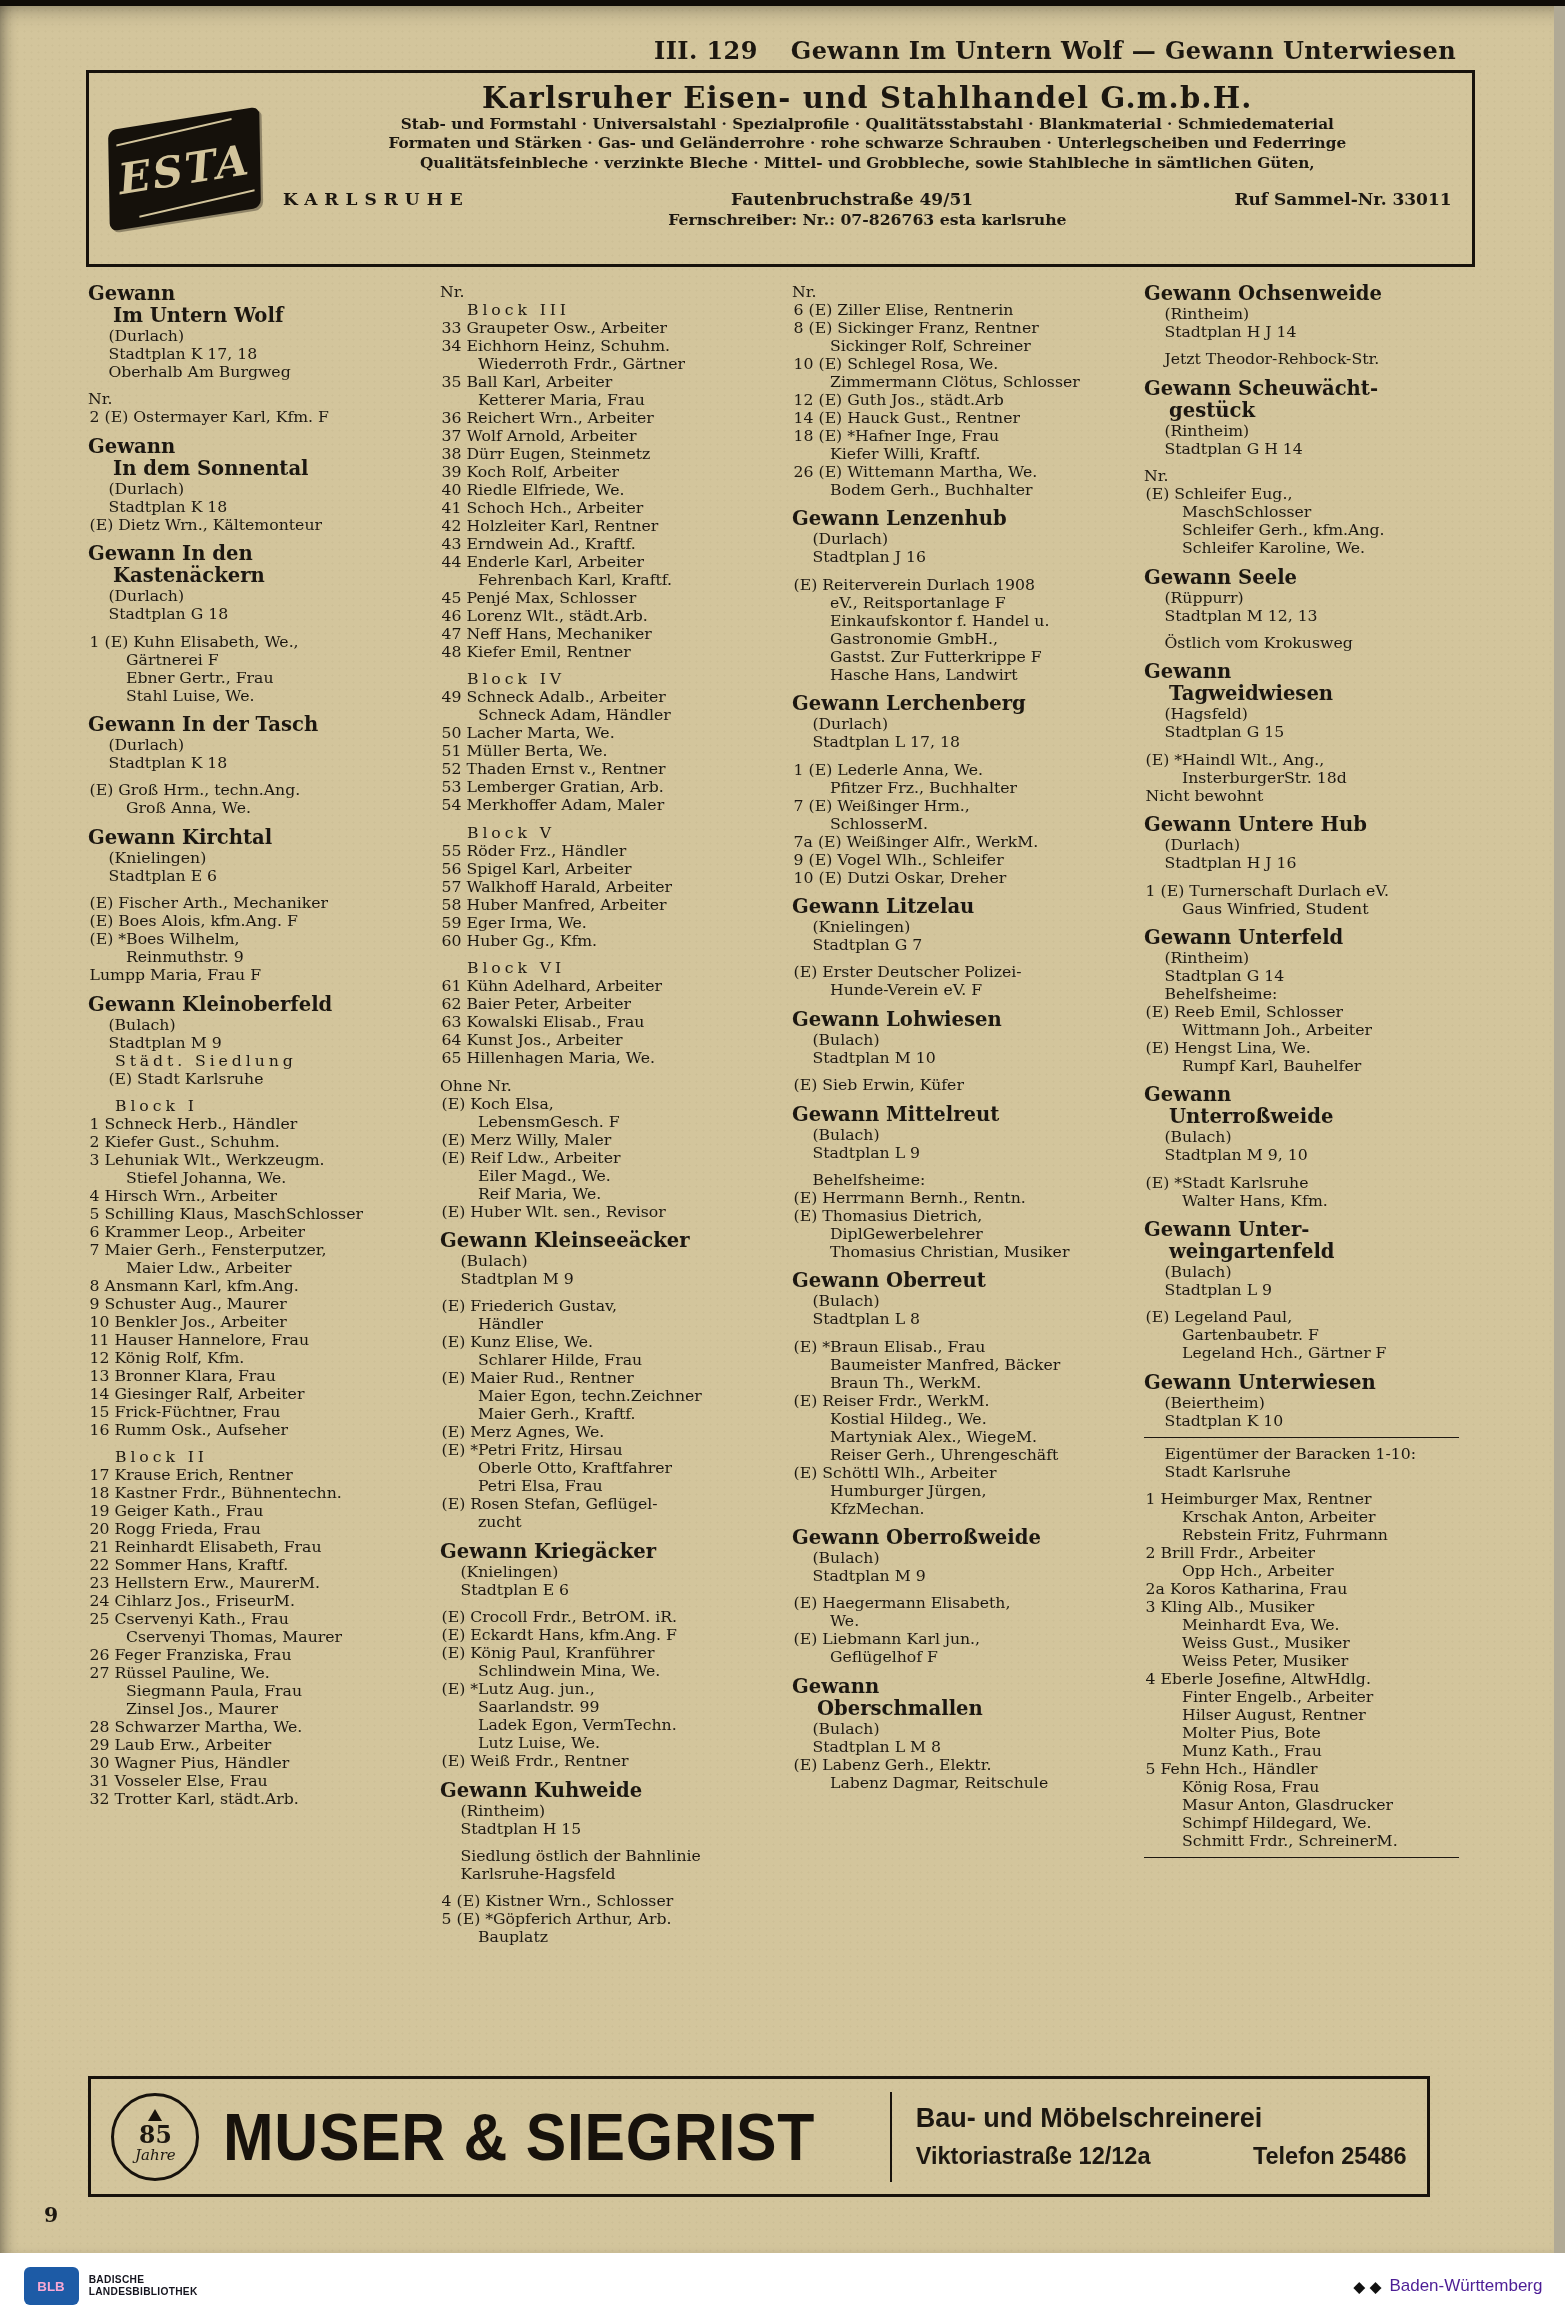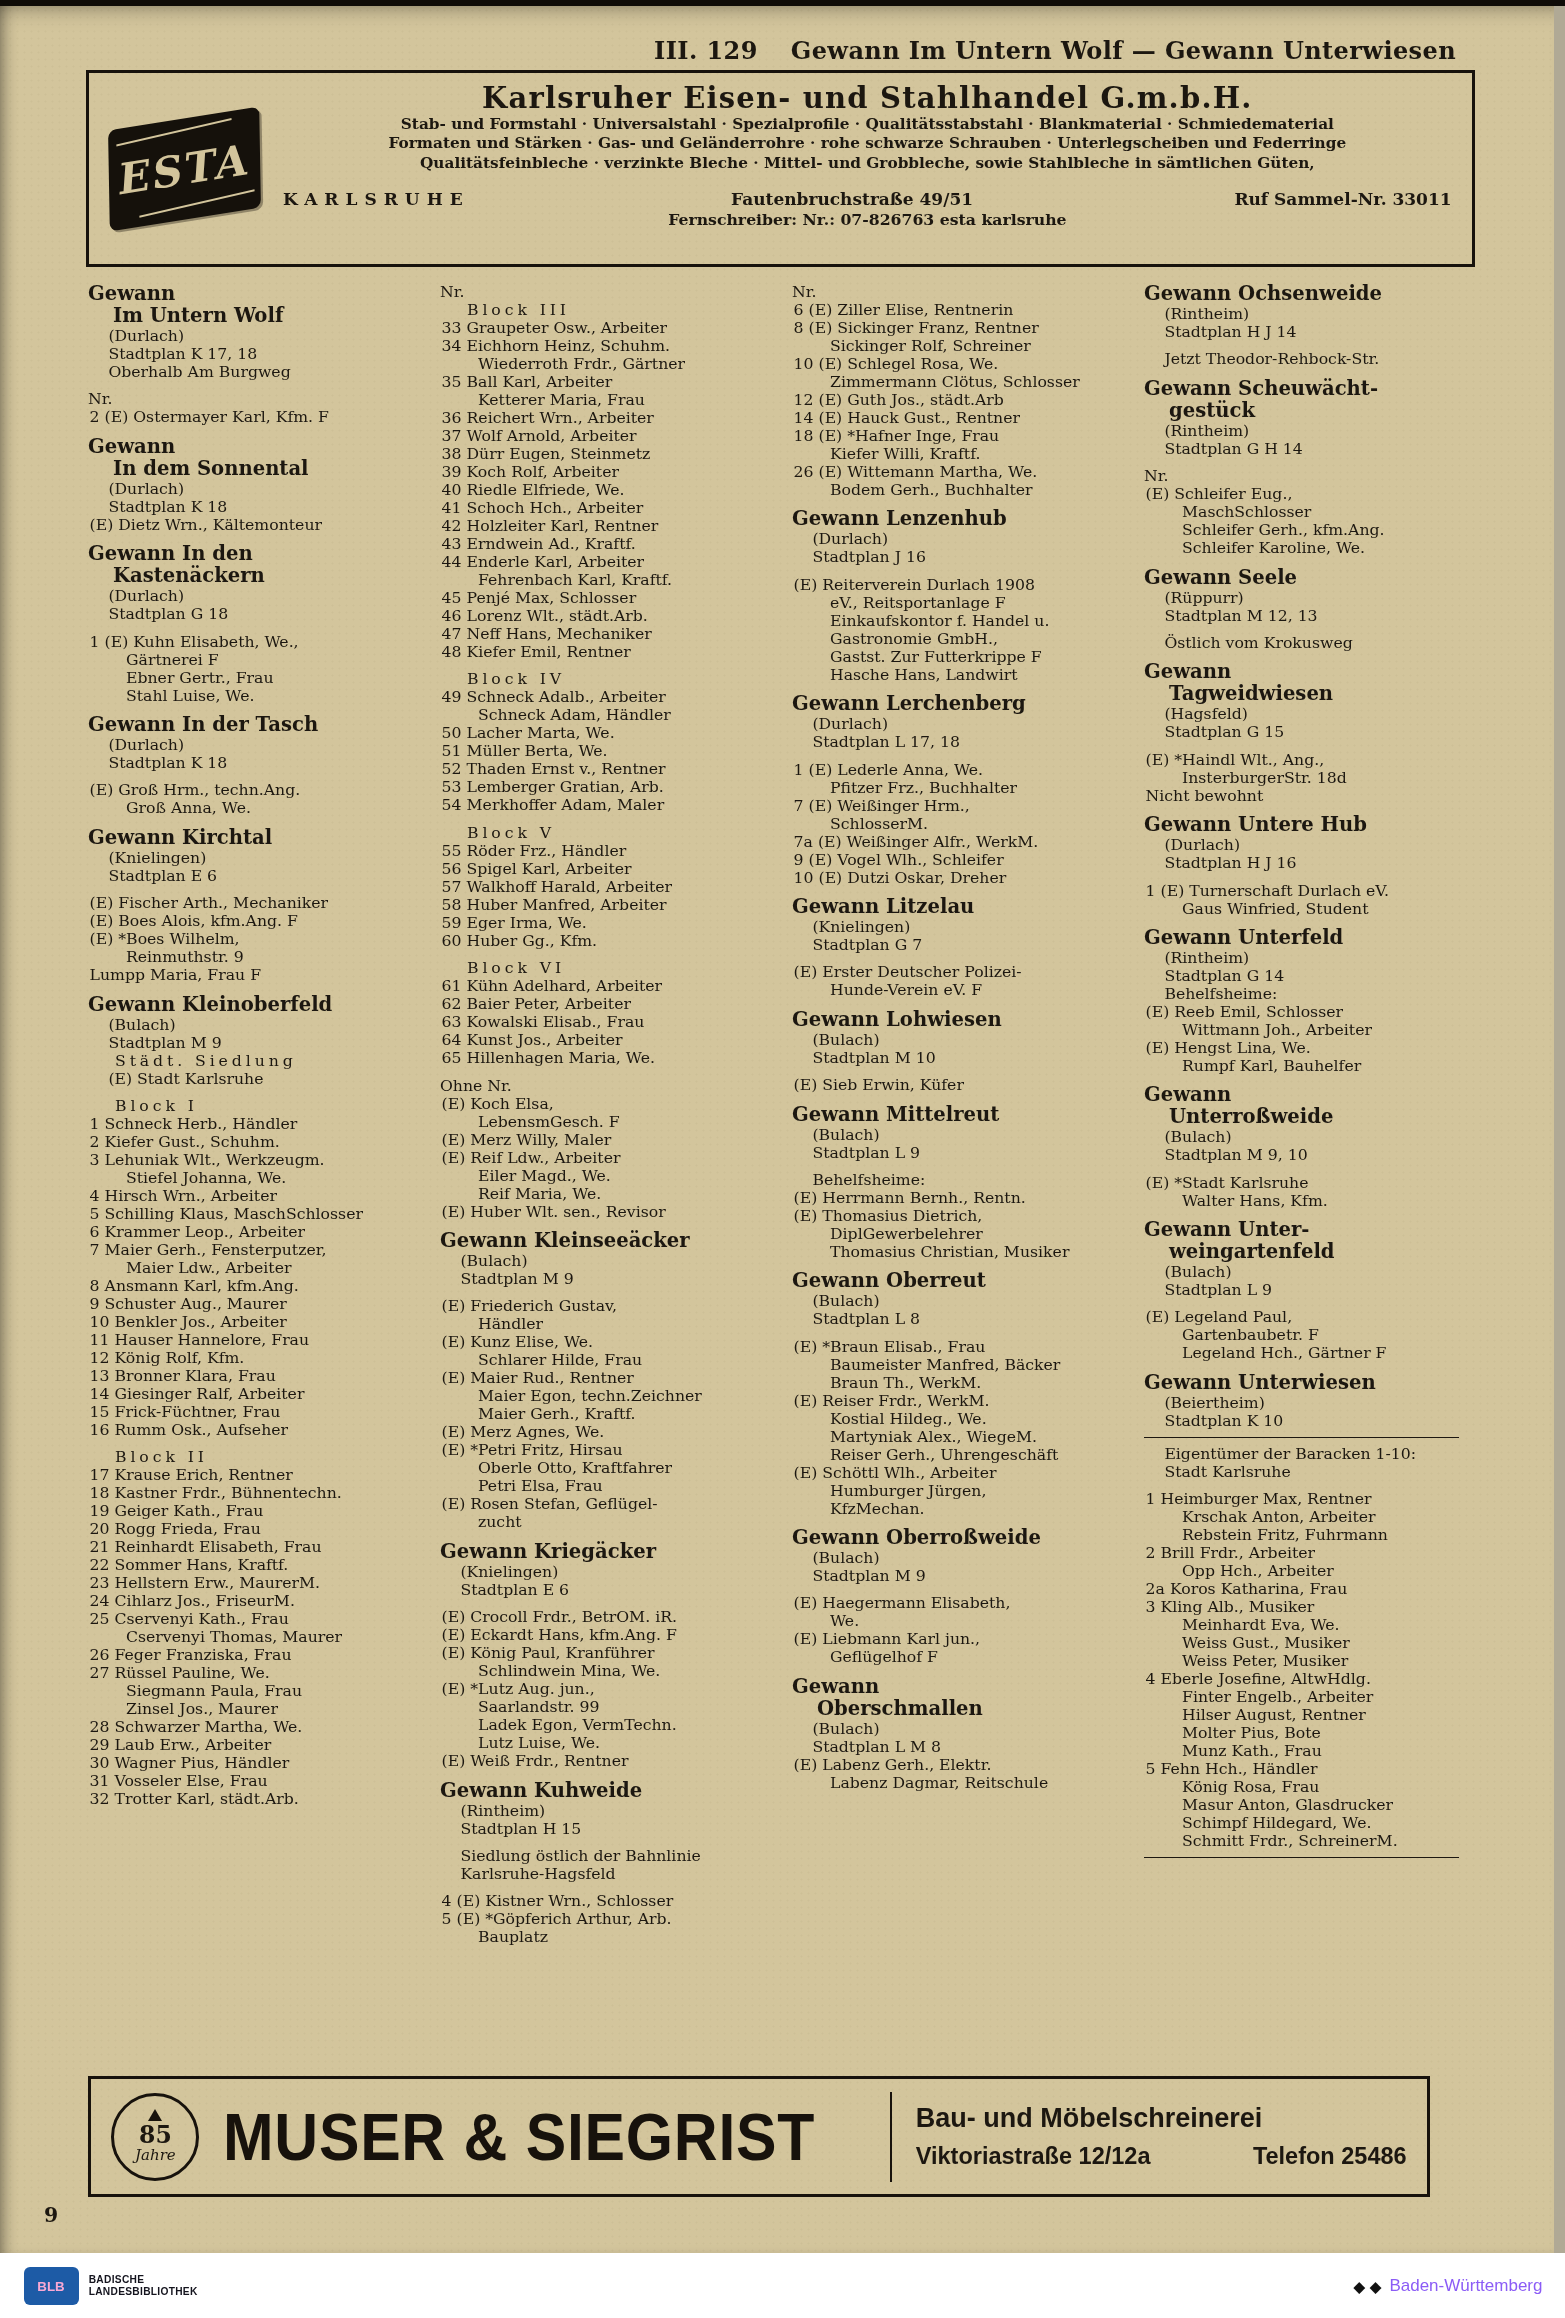--- a/index.html
+++ b/index.html
@@ -102,21 +102,21 @@
     position:absolute;left:0;bottom:0;width:1566px;height:66px;background:#ffffff;
     display:flex;align-items:center;justify-content:space-between;padding:0 23.5px;
     font-family:"Liberation Sans",sans-serif;
   }
   .blb{display:flex;align-items:center;gap:10.2px;}
   .blb-badge{
     width:55px;height:38px;background:var(--blb-blue);color:#f9a8d4;border-radius:6px;
     display:flex;align-items:center;justify-content:center;font-weight:700;font-size:13.3px;
   }
   .blb-name{font-weight:700;font-size:10.2px;line-height:12.5px;color:#14141e;letter-spacing:0.3px;}
-  .bw{display:flex;align-items:center;gap:7.8px;font-size:17px;color:#8b5cf6;}
+  .bw{display:flex;align-items:center;gap:7.8px;font-size:17px;color:#4c1d95;}
   .bw-marks{display:flex;gap:3.1px;font-size:15.7px;color:#111;}
   .bw-marks::before{content:"\25C6\00a0\25C6";}
 </style>
 </head>
 <body>
 
 <div class="paper"></div>
 <div class="scan-top"></div>
 <div class="scan-right"></div>
 

